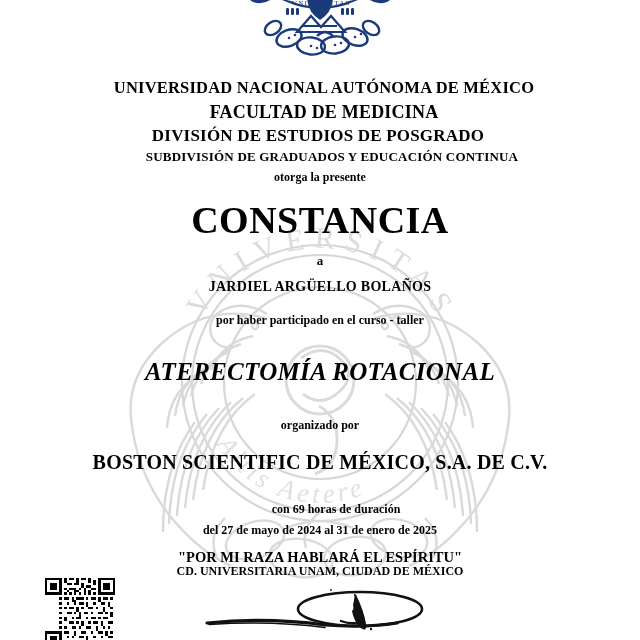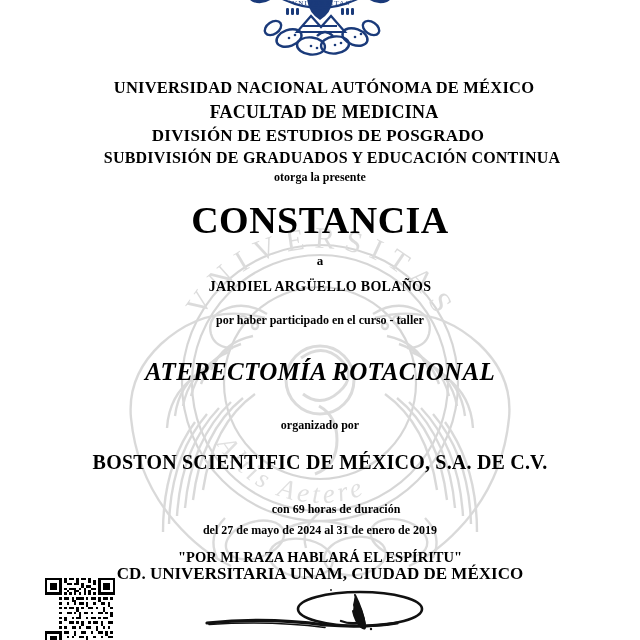--- a/index.html
+++ b/index.html
@@ -54,21 +54,21 @@
   .org-line {
     font-weight: bold;
     letter-spacing: 0.2px;
     line-height: 1.0;
     white-space: nowrap;
     margin-left: 8px;
   }
   .l1 { position:absolute; top:80px;  left:0; right:0; font-size:16.5px; }
   .l2 { position:absolute; top:103px; left:0; right:0; font-size:18px; }
   .l3 { position:absolute; top:127px; left:0; right:12px; font-size:17px; }
-  .l4 { position:absolute; top:150px; left:16px; right:0; font-size:16px; }
+  .l4 { position:absolute; top:150px; left:16px; right:0; font-size:13px; }
 
   .small-line {
     position: absolute;
     left: 0; right: 0;
     font-size: 12px;
     font-weight: bold;
     white-space: nowrap;
   }
   .s-otorga  { top: 170px; }
   .s-a       { top: 253px; font-size: 13px; }
@@ -117,21 +117,21 @@
   .motto1 {
     position: absolute;
     top: 549px; left: 0; right: 0;
     font-size: 14.5px;
     font-weight: bold;
     white-space: nowrap;
   }
   .motto2 {
     position: absolute;
     top: 564px; left: 0; right: 0;
-    font-size: 17px;
+    font-size: 12px;
     font-weight: bold;
     white-space: nowrap;
   }
 
   
   #qr {
     position: absolute;
     left: 45px;
     top: 578px;
     width: 70px;
@@ -311,21 +311,21 @@
 
     <div class="small-line s-porhab">por haber participado en el curso - taller</div>
 
     <div class="course-title">ATERECTOMÍA ROTACIONAL</div>
 
     <div class="small-line s-org">organizado por</div>
 
     <div class="organizer">BOSTON SCIENTIFIC DE MÉXICO, S.A. DE C.V.</div>
 
     <div class="small-line s-horas">con 69 horas de duración</div>
-    <div class="small-line s-fechas">del 27 de mayo de 2024 al 31 de enero de 2019</div>
+    <div class="small-line s-fechas">del 27 de mayo de 2024 al 31 de enero de 2025</div>
 
     <div class="motto1">"POR MI RAZA HABLARÁ EL ESPÍRITU"</div>
     <div class="motto2">CD. UNIVERSITARIA UNAM, CIUDAD DE MÉXICO</div>
   </div>
 
   <div id="qr">
     <svg viewBox="0 0 29 29" shape-rendering="crispEdges" xmlns="http://www.w3.org/2000/svg">
       <rect width="29" height="29" fill="#ffffff"></rect>
       <g fill="#000000">
 

